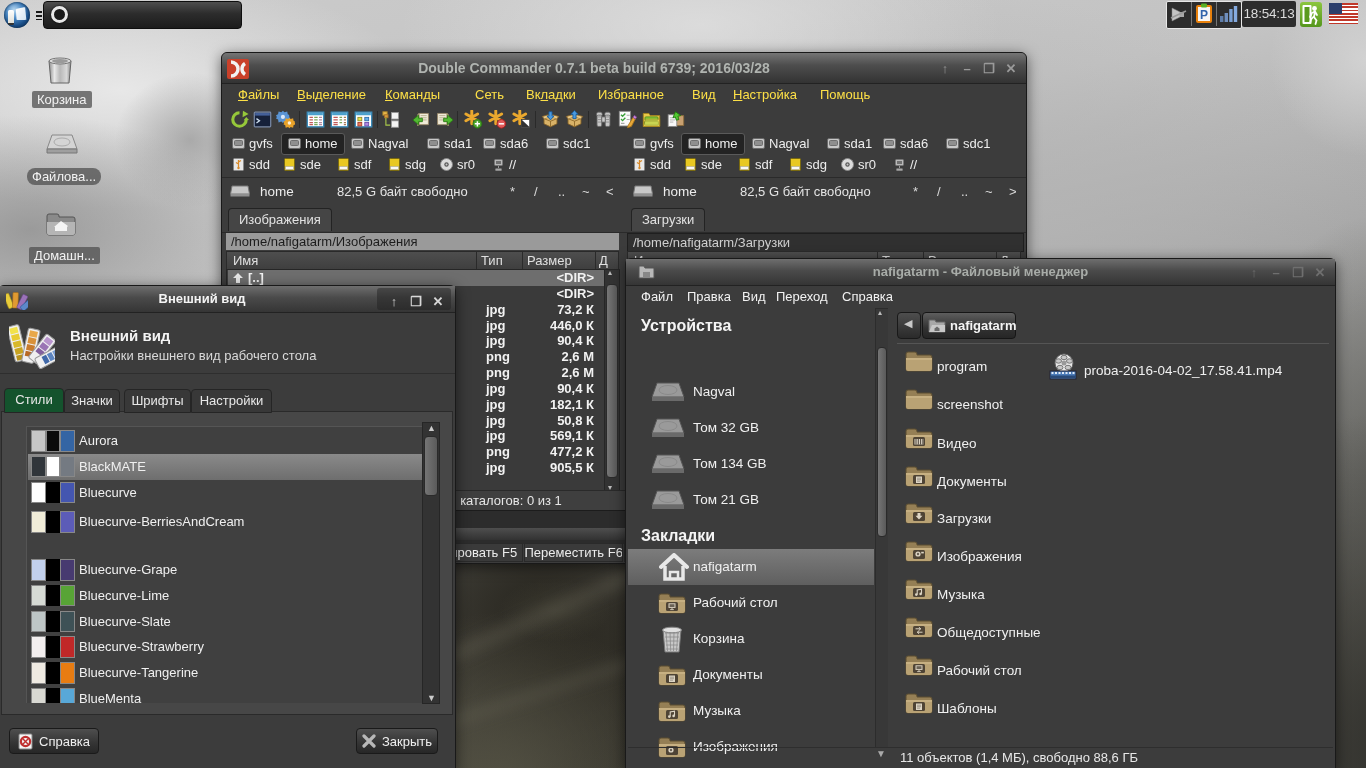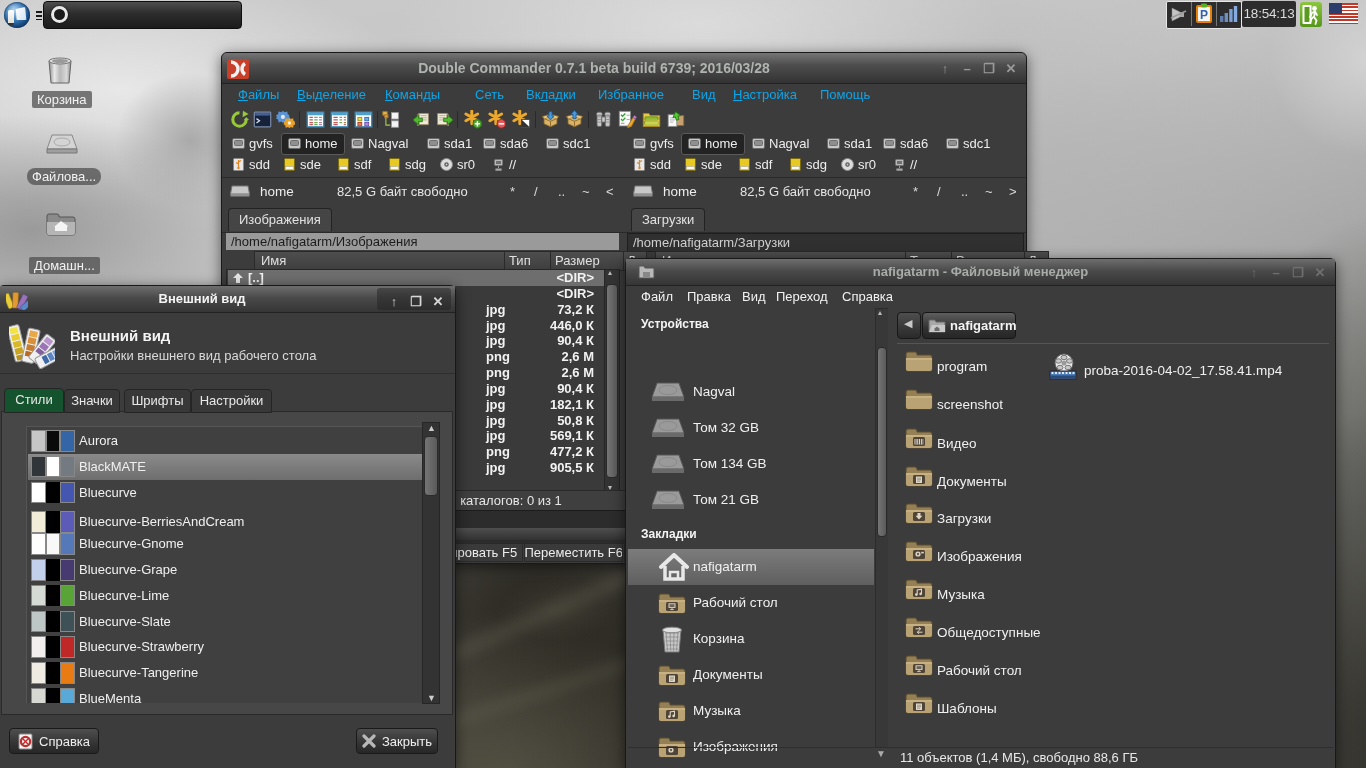--- a/index.html
+++ b/index.html
@@ -41,30 +41,30 @@
 
 .win{position:absolute;background:#3c3c3c;border:1px solid #191919;box-shadow:0 3px 14px rgba(0,0,0,.55);}
 .titlebar{position:absolute;left:0;top:0;right:0;height:26px;background:linear-gradient(#6e6e6e,#4a4a4a 45%,#353535);border-bottom:1px solid #222;}
 .titlebar .tt{position:absolute;left:0;right:0;text-align:center;font-weight:bold;font-size:13px;color:#b4b8b4;line-height:26px;}
 .wbtns{position:absolute;top:0;height:26px;color:#9a9a9a;font-size:13px;font-weight:bold;display:flex;align-items:center;}
 .wbtns span{width:22px;text-align:center;}
 
 #dc{left:221px;top:52px;width:804px;height:510px;border-radius:6px 6px 0 0;}
 #dc .titlebar{height:30px;border-radius:5px 5px 0 0;background:linear-gradient(#757575,#4e4e4e 40%,#333333);}
 #dc .tt{line-height:30px;color:#b0b4b0;font-size:14px;}
-#dcmenu{position:absolute;left:0;top:30px;right:0;height:24px;font-size:13px;color:#0ea5e9;}
+#dcmenu{position:absolute;left:0;top:30px;right:0;height:24px;font-size:13px;color:#fde047;}
 #dcmenu span{position:absolute;top:4px;}
 #dcmenu u{text-decoration:underline;}
 #dctools{position:absolute;left:0;top:54px;right:0;height:27px;}
 #dctools svg{position:absolute;top:3px;}
 .tab{position:absolute;background:#454545;border:1px solid #232323;border-bottom:none;border-radius:4px 4px 0 0;color:#e2e2e2;font-size:13px;padding:3px 10px 4px;}
 .pathbar{position:absolute;height:17px;font-size:13px;line-height:17px;padding-left:5px;}
 .pathbar.active{background:#9a9a9a;color:#1c1c1c;}
 .pathbar.inactive{background:#303030;color:#cfcfcf;border:1px solid #1f1f1f;}
-.hdrrow{position:absolute;height:18px;background:linear-gradient(#4e4e4e,#3e3e3e);border:1px solid #2a2a2a;color:#e0e0e0;font-size:13px;margin-left:28px;}
+.hdrrow{position:absolute;height:18px;background:linear-gradient(#4e4e4e,#3e3e3e);border:1px solid #2a2a2a;color:#e0e0e0;font-size:13px;}
 .hdrrow span{position:absolute;top:1px;}
 .flist{position:absolute;background:#3a3a3a;border:1px solid #262626;}
 .frow{position:absolute;left:1px;right:14px;height:16px;font-size:13px;font-weight:bold;color:#f2f2f2;}
 .frow .typ{position:absolute;left:258px;}
 .frow .sz{position:absolute;width:108px;left:258px;text-align:right;}
 .frow.sel{background:#6e6e6e;}
 .vscroll{position:absolute;background:#333;border:1px solid #262626;}
 .vthumb{position:absolute;left:1px;right:1px;background:linear-gradient(90deg,#757575,#5a5a5a);border-radius:4px;border:1px solid #2a2a2a;}
 #dcstatusL,#dcstatusR{position:absolute;top:437px;height:19px;background:#3f3f3f;border:1px solid #2a2a2a;font-size:13px;color:#e6e6e6;line-height:19px;overflow:hidden;white-space:nowrap;}
 #dccmd{position:absolute;left:0;top:457px;right:0;height:33px;background:#2c2c2c;border-top:1px solid #1c1c1c;}
@@ -81,21 +81,21 @@
 .aprow{position:absolute;left:1px;right:1px;height:26px;color:#f0f0f0;font-size:13px;}
 .aprow.sel{background:linear-gradient(#8a8a8a,#6e6e6e);}
 .aprow .sw{position:absolute;top:2px;width:14.5px;height:21.5px;}
 .aprow .nm{position:absolute;left:51px;top:5px;}
 .btn{position:absolute;height:24px;background:linear-gradient(#4e4e4e,#343434 60%,#272727);border:1px solid #1a1a1a;border-radius:4px;color:#efefef;font-size:13px;display:flex;align-items:center;justify-content:center;}
 
 #caja{left:625px;top:258px;width:709px;height:510px;border-radius:6px 6px 0 0;}
 #cajamenu{position:absolute;left:0;top:26px;right:0;height:23px;font-size:13px;color:#f2f2f2;}
 #cajamenu span{position:absolute;top:4px;}
 #sidebar{position:absolute;left:2px;top:49px;width:246px;bottom:0;background:#3c3c3c;}
-.sbhdr{position:absolute;left:13px;font-weight:bold;font-size:12px;color:#f4f4f4;}
+.sbhdr{position:absolute;left:13px;font-weight:bold;font-size:16px;color:#f4f4f4;}
 .sbitem{position:absolute;left:0;width:246px;height:36px;}
 .sbitem .lb{position:absolute;left:65px;top:10px;font-size:13.5px;color:#f0f0f0;white-space:nowrap;}
 .sbitem.sel{background:linear-gradient(#7c7c7c,#5f5f5f);}
 .sbitem svg{position:absolute;left:25px;top:5px;}
 #sbscroll{position:absolute;left:249px;top:49px;width:12px;bottom:21px;background:#383838;border:1px solid #2c2c2c;}
 #mainarea{position:absolute;left:262px;top:49px;right:2px;bottom:0;background:#3c3c3c;}
 .citem{position:absolute;height:36px;font-size:13.5px;color:#f0f0f0;}
 .citem svg{position:absolute;left:0;top:2px;}
 .citem .lb{position:absolute;left:32px;top:10px;white-space:nowrap;}
 #cstatus{position:absolute;left:2px;bottom:0;right:2px;height:21px;border-top:1px solid #2e2e2e;color:#e8e8e8;font-size:13px;line-height:20px;}
@@ -163,21 +163,21 @@
       <path d="M6 2 L26 2 L31 16 L1 16 Z" fill="#d4d4d4" stroke="#888"></path>
       <path d="M1 16 L31 16 L31 20 L1 20 Z" fill="#9f9f9f" stroke="#777"></path>
       <ellipse cx="16" cy="9" rx="8" ry="4" fill="none" stroke="#aaa"></ellipse>
     </svg></div>
 <div class="dlabel" style="left:27px;top:168px;border-radius:8px;">Файлова...</div>
 <div class="abs" style="left:46px;top:212px;"><svg width="30" height="24" viewBox="0 0 30 24">
       <path d="M1 4 Q1 2 3 2 L11 2 Q13 2 13 4 L13 5 L27 5 Q29 5 29 7 L29 21 Q29 23 27 23 L3 23 Q1 23 1 21 Z" fill="#8a8a8a" stroke="#555"></path>
       <path d="M1 10 L29 10 L29 21 Q29 23 27 23 L3 23 Q1 23 1 21 Z" fill="#b5b5b5"></path>
       <path d="M15 9 L22 14 L21 15 L21 19 L9 19 L9 15 L8 15 Z" fill="#f4f4f4"></path>
     </svg></div>
-<div class="dlabel" style="left:29px;top:257px;text-align:right;">Домашн...</div>
+<div class="dlabel" style="left:29px;top:247px;text-align:right;">Домашн...</div>
 
 <div id="dc" class="win">
  <div class="titlebar">
       <div class="tt" style="right:60px">Double Commander 0.7.1 beta build 6739; 2016/03/28</div>
     </div>
  <svg class="abs" style="left:5px;top:6px;" width="22" height="20" viewBox="0 0 22 20">
       <rect width="22" height="20" rx="2" fill="#c9402a"></rect>
       <path d="M4 3 A7 7 0 0 1 4 17" fill="none" stroke="#f2f2f2" stroke-width="3.4"></path>
       <path d="M18 4.5 A6.5 6.5 0 0 0 18 15.5" fill="none" stroke="#f2f2f2" stroke-width="3.4"></path>
     </svg>
@@ -674,26 +674,20 @@
           <span class="sw" style="left:17.5px;background:#000000;box-sizing:border-box"></span>
           <span class="sw" style="left:32px;background:#4456b0;border:1px solid #888;box-sizing:border-box"></span>
           <span class="nm">Bluecurve</span>
         </div>
         <div class="aprow" style="top:82px">
           <span class="sw" style="left:3px;background:#f0ecd8;border:1px solid #888;box-sizing:border-box"></span>
           <span class="sw" style="left:17.5px;background:#000000;box-sizing:border-box"></span>
           <span class="sw" style="left:32px;background:#5c5cb8;border:1px solid #888;box-sizing:border-box"></span>
           <span class="nm">Bluecurve-BerriesAndCream</span>
         </div>
-        <div class="aprow" style="top:104.2px">
-          <span class="sw" style="left:3px;background:#fdfdfd;border:1px solid #888;box-sizing:border-box"></span>
-          <span class="sw" style="left:17.5px;background:#f8f8f8;border:1px solid #888;box-sizing:border-box"></span>
-          <span class="sw" style="left:32px;background:#5578b8;border:1px solid #888;box-sizing:border-box"></span>
-          <span class="nm">Bluecurve-Gnome</span>
-        </div>
         <div class="aprow" style="top:130.0px">
           <span class="sw" style="left:3px;background:#c2d0ec;border:1px solid #888;box-sizing:border-box"></span>
           <span class="sw" style="left:17.5px;background:#000000;box-sizing:border-box"></span>
           <span class="sw" style="left:32px;background:#473a70;border:1px solid #888;box-sizing:border-box"></span>
           <span class="nm">Bluecurve-Grape</span>
         </div>
         <div class="aprow" style="top:155.8px">
           <span class="sw" style="left:3px;background:#d6dad4;border:1px solid #888;box-sizing:border-box"></span>
           <span class="sw" style="left:17.5px;background:#000000;box-sizing:border-box"></span>
           <span class="sw" style="left:32px;background:#58a436;border:1px solid #888;box-sizing:border-box"></span>

